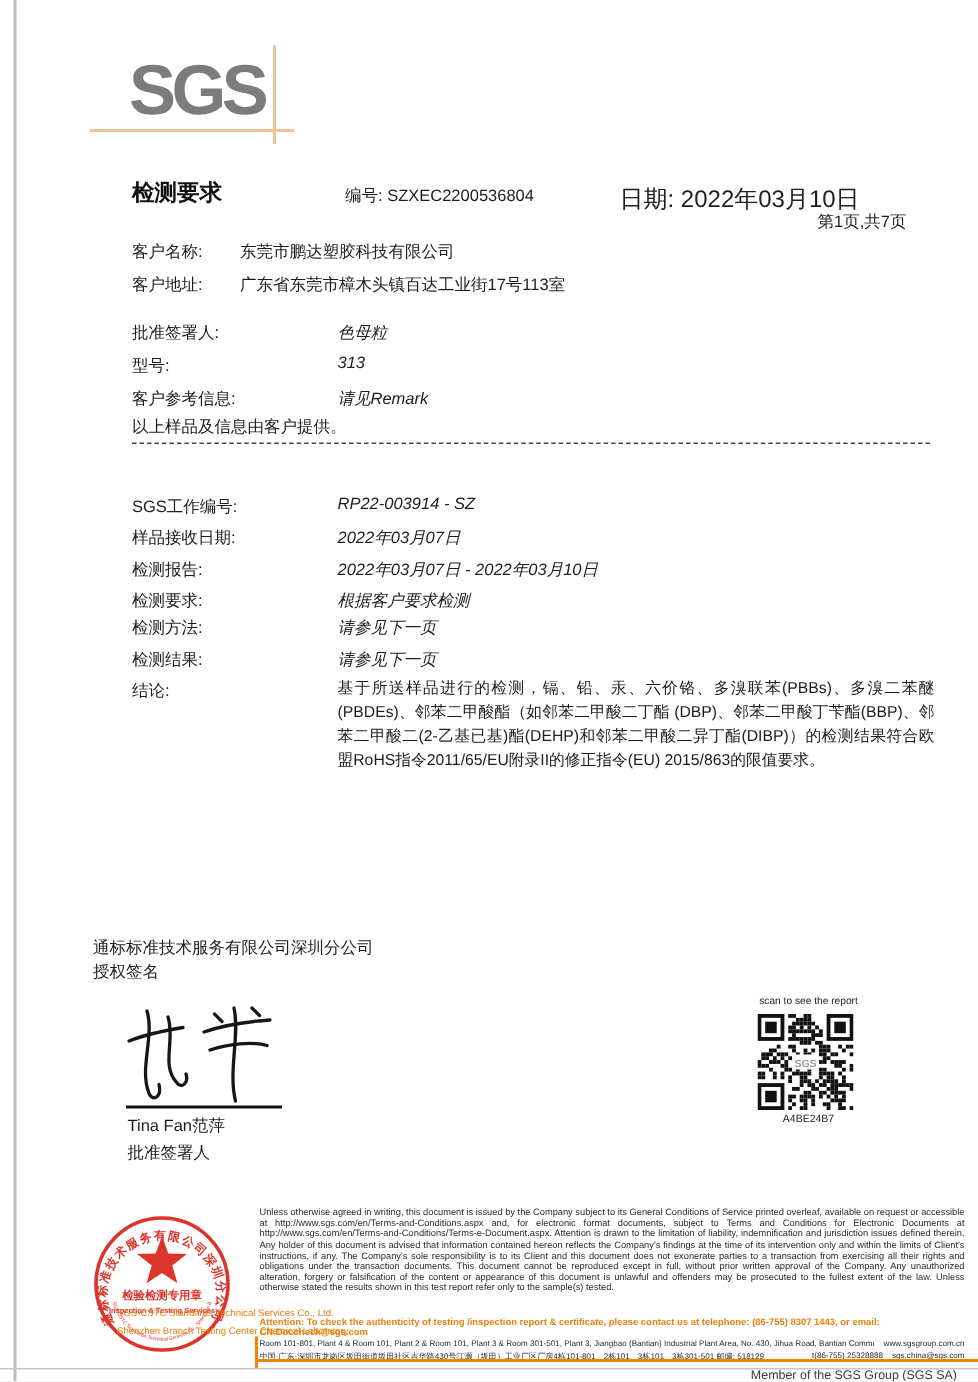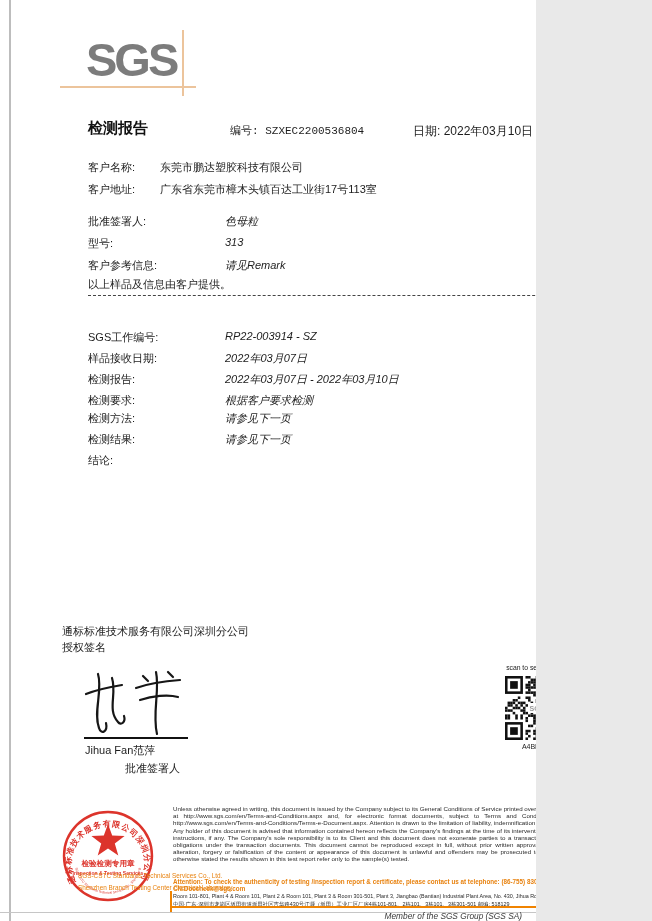--- a/index.html
+++ b/index.html
@@ -1,70 +1,70 @@
 <!DOCTYPE html>
 <html><head>
 <meta charset="utf-8">
 <style>
   html,body{margin:0;padding:0;background:#e9e9e9;}
-  .page{position:relative;width:536px;height:921px;background:#ffffff;overflow:hidden;
+  .page{position:relative;width:652px;height:921px;background:#ffffff;overflow:hidden;
         font-family:"Liberation Sans","DejaVu Sans",sans-serif;color:#1d1d1d;}
   .abs{position:absolute;}
   .scan-border-left{left:9px;top:0;width:2px;height:921px;background:#bdbdbd;}
   .logo{left:86px;top:32px;font-size:47px;font-weight:bold;color:#7c7c7c;letter-spacing:-3px;
         font-family:"Liberation Sans",sans-serif;}
   .logo-hline{left:60px;top:86px;width:136px;height:2px;background:#ecc49c;}
   .logo-vline{left:182px;top:30px;width:2px;height:66px;background:#ecc49c;}
   .doc-title{left:88px;top:119px;font-size:15px;font-weight:bold;color:#111;}
-  .hdr-no{left:230px;top:123px;font-size:11px;font-family:Liberation Mono, monospace;}
-  .hdr-date{left:413px;top:123px;font-size:12px;}
+  .hdr-no{left:230px;top:123px;font-size:11px;}
+  .hdr-date{left:413px;top:123px;font-size:16px;}
   .hdr-page{left:545px;top:123px;font-size:11px;margin-top:17px;}
   .row{position:absolute;left:88px;font-size:11px;white-space:nowrap;}
   .row .val1{position:absolute;left:72px;white-space:nowrap;}
   .row .val2{position:absolute;left:137px;white-space:nowrap;font-style:italic;}
   .dash-hr{left:88px;top:295px;width:532px;height:0;border-top:1px dashed #444;}
   .conclusion{left:225px;top:451px;width:398px;font-size:10.5px;line-height:16px;
               text-align:justify;color:#1d1d1d;}
   .sig-company{left:62px;top:624px;font-size:11px;}
   .sig-auth{left:62px;top:640px;font-size:11px;}
   .sig-underline{left:84px;top:737px;width:104px;height:2px;background:#111;}
   .sig-name{left:85px;top:743px;font-size:11px;}
-  .sig-role{left:85px;top:761px;font-size:11px;margin-left:40px;}
+  .sig-role{left:85px;top:761px;font-size:11px;}
   .qr-caption{left:493px;top:664px;width:92px;text-align:center;font-size:6.8px;color:#222;}
   .qr-box{left:505px;top:676px;}
   .qr-code-text{left:493px;top:743px;width:92px;text-align:center;font-size:7px;color:#222;}
   .stamp{left:62px;top:810px;opacity:.93;}
   .f-company1{left:78px;top:872px;font-size:6.4px;color:#e8820f;white-space:nowrap;z-index:3;}
   .f-company2{left:78px;top:884px;font-size:6.4px;color:#e8820f;white-space:nowrap;z-index:3;}
   .disclaimer{left:173px;top:805px;width:470px;font-size:6.2px;line-height:7.2px;
               text-align:justify;color:#2a2a2a;}
   .attention{left:173px;top:878px;width:470px;font-size:6.3px;line-height:7px;
              font-weight:bold;color:#e8820f;}
   .addr-row{left:173px;width:470px;font-size:5.4px;color:#2a2a2a;display:flex;
             white-space:nowrap;overflow:hidden;}
   .addr-row .main{flex:1;overflow:hidden;}
   .addr-row .side{margin-left:6px;}
   .addr-en{top:893px;}
   .addr-cn{top:901px;}
   .f-vline{left:170px;top:891px;width:2px;height:21px;background:#f08300;}
   .f-hline{left:170px;top:906px;width:482px;height:2px;background:#f08300;}
   .bottom-gray{left:0;top:912px;width:652px;height:1px;background:#c6c6c6;}
-  .member{right:14px;top:911px;font-size:8.3px;color:#3a3a3a;font-style:italic;}
+  .member{right:14px;top:911px;font-size:8.3px;color:#3a3a3a;}
 </style>
 </head>
 <body>
 
 <div class="page">
   <div class="abs scan-border-left"></div>
 
   <div class="abs logo">SGS</div>
   <div class="abs logo-hline"></div>
   <div class="abs logo-vline"></div>
 
-  <div class="abs doc-title">检测报告</div>
+  <div class="abs doc-title">检测要求</div>
   <div class="abs hdr-no">编号: SZXEC2200536804</div>
   <div class="abs hdr-date">日期: 2022年03月10日</div>
   <div class="abs hdr-page">第1页,共7页</div>
 
   <div class="row" style="top:160px">
     <span>客户名称:</span>
     <span class="val1">东莞市鹏达塑胶科技有限公司</span>
   </div>
   <div class="row" style="top:182px">
     <span>客户地址:</span>
@@ -103,37 +103,38 @@
   </div>
   <div class="row" style="top:411px">
     <span>检测方法:</span>
     <span class="val2">请参见下一页</span>
   </div>
   <div class="row" style="top:432px">
     <span>检测结果:</span>
     <span class="val2">请参见下一页</span>
   </div>
   <div class="row" style="top:453px">结论:</div>
+  <div class="abs conclusion">基于所送样品进行的检测，镉、铅、汞、六价铬、多溴联苯(PBBs)、多溴二苯醚(PBDEs)、邻苯二甲酸酯（如邻苯二甲酸二丁酯 (DBP)、邻苯二甲酸丁苄酯(BBP)、邻苯二甲酸二(2-乙基已基)酯(DEHP)和邻苯二甲酸二异丁酯(DIBP)）的检测结果符合欧盟RoHS指令2011/65/EU附录II的修正指令(EU) 2015/863的限值要求。</div>
 
   <div class="abs sig-company">通标标准技术服务有限公司深圳分公司</div>
   <div class="abs sig-auth">授权签名</div>
   <svg class="abs" style="left:80px;top:666px" width="124" height="72" viewBox="0 0 124 72">
     <g fill="none" stroke="#161616" stroke-width="2.2" stroke-linecap="round">
       <path d="M6,28 C16,24 30,21 42,19"></path>
       <path d="M18,8 C23,24 13,46 19,62 C21,69 28,66 26,57"></path>
       <path d="M32,12 C37,28 27,44 38,56 C41,60 46,56 44,50"></path>
       <path d="M56,22 C70,17 86,15 100,14"></path>
       <path d="M76,6 C80,24 72,48 77,68"></path>
       <path d="M60,34 C72,30 88,28 98,31"></path>
       <path d="M63,10 L68,15"></path>
       <path d="M88,6 L93,11"></path>
     </g>
   </svg>
   <div class="abs sig-underline"></div>
-  <div class="abs sig-name">Jihua Fan范萍</div>
+  <div class="abs sig-name">Tina Fan范萍</div>
   <div class="abs sig-role">批准签署人</div>
 
   <div class="abs qr-caption">scan to see the report</div>
   <svg id="qr" class="abs qr-box" width="64" height="64" viewBox="0 0 64 64">
       <rect x="20.48" y="0.00" width="2.56" height="2.56" fill="#111"></rect>
       <rect x="23.04" y="0.00" width="2.56" height="2.56" fill="#111"></rect>
       <rect x="30.72" y="0.00" width="2.56" height="2.56" fill="#111"></rect>
       <rect x="33.28" y="0.00" width="2.56" height="2.56" fill="#111"></rect>
       <rect x="25.60" y="2.56" width="2.56" height="2.56" fill="#111"></rect>
       <rect x="28.16" y="2.56" width="2.56" height="2.56" fill="#111"></rect>

